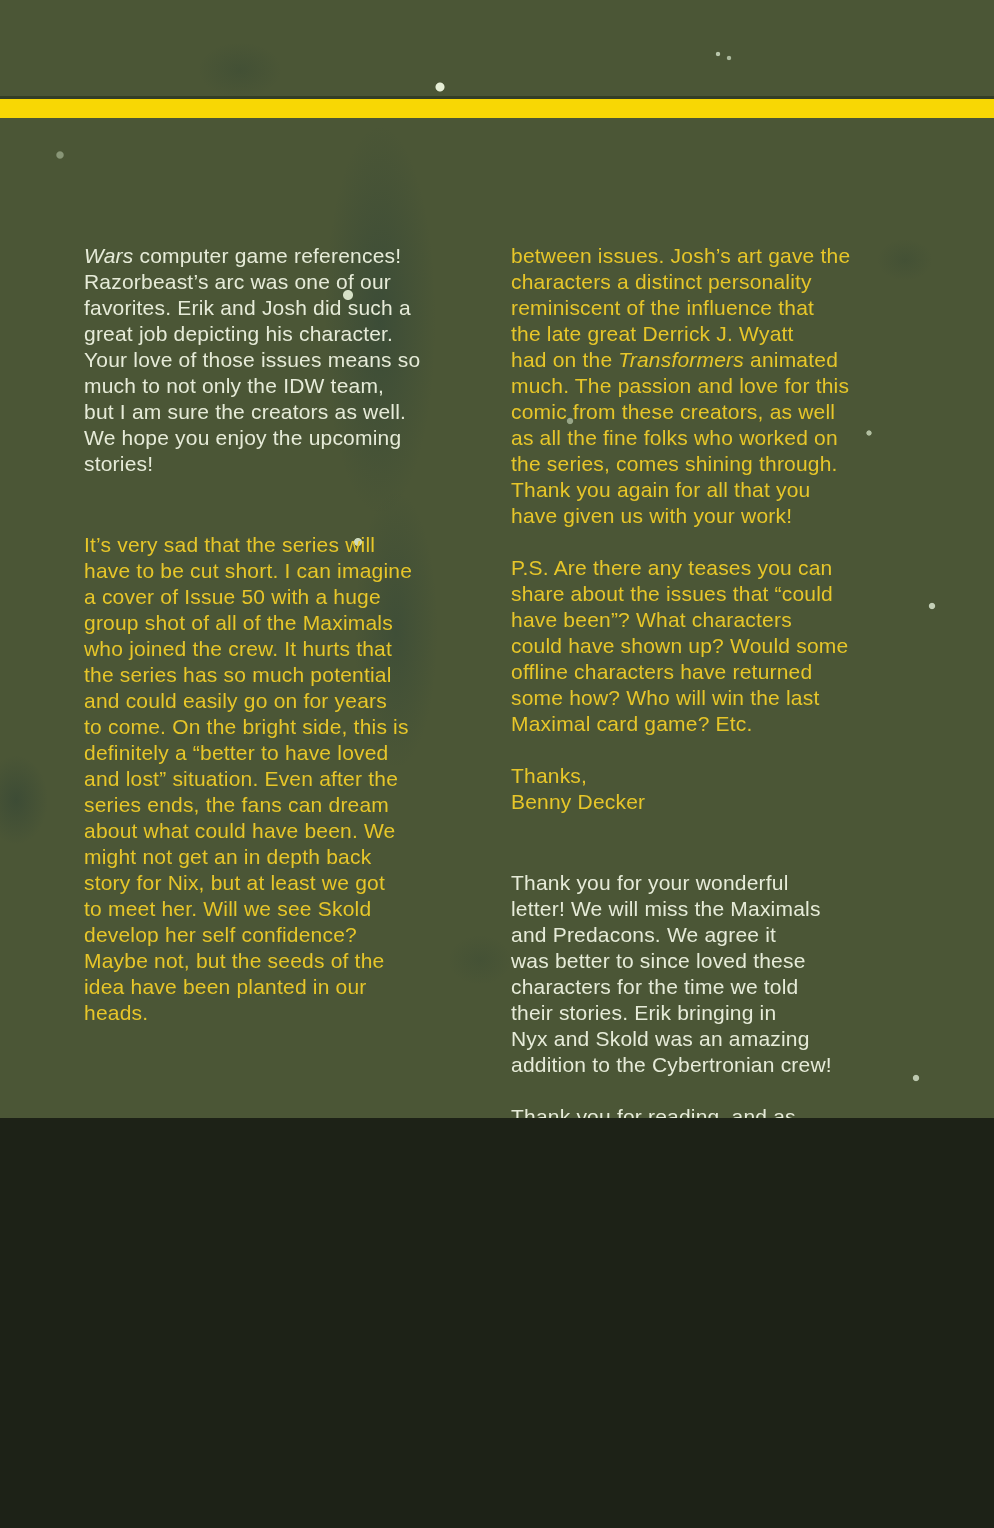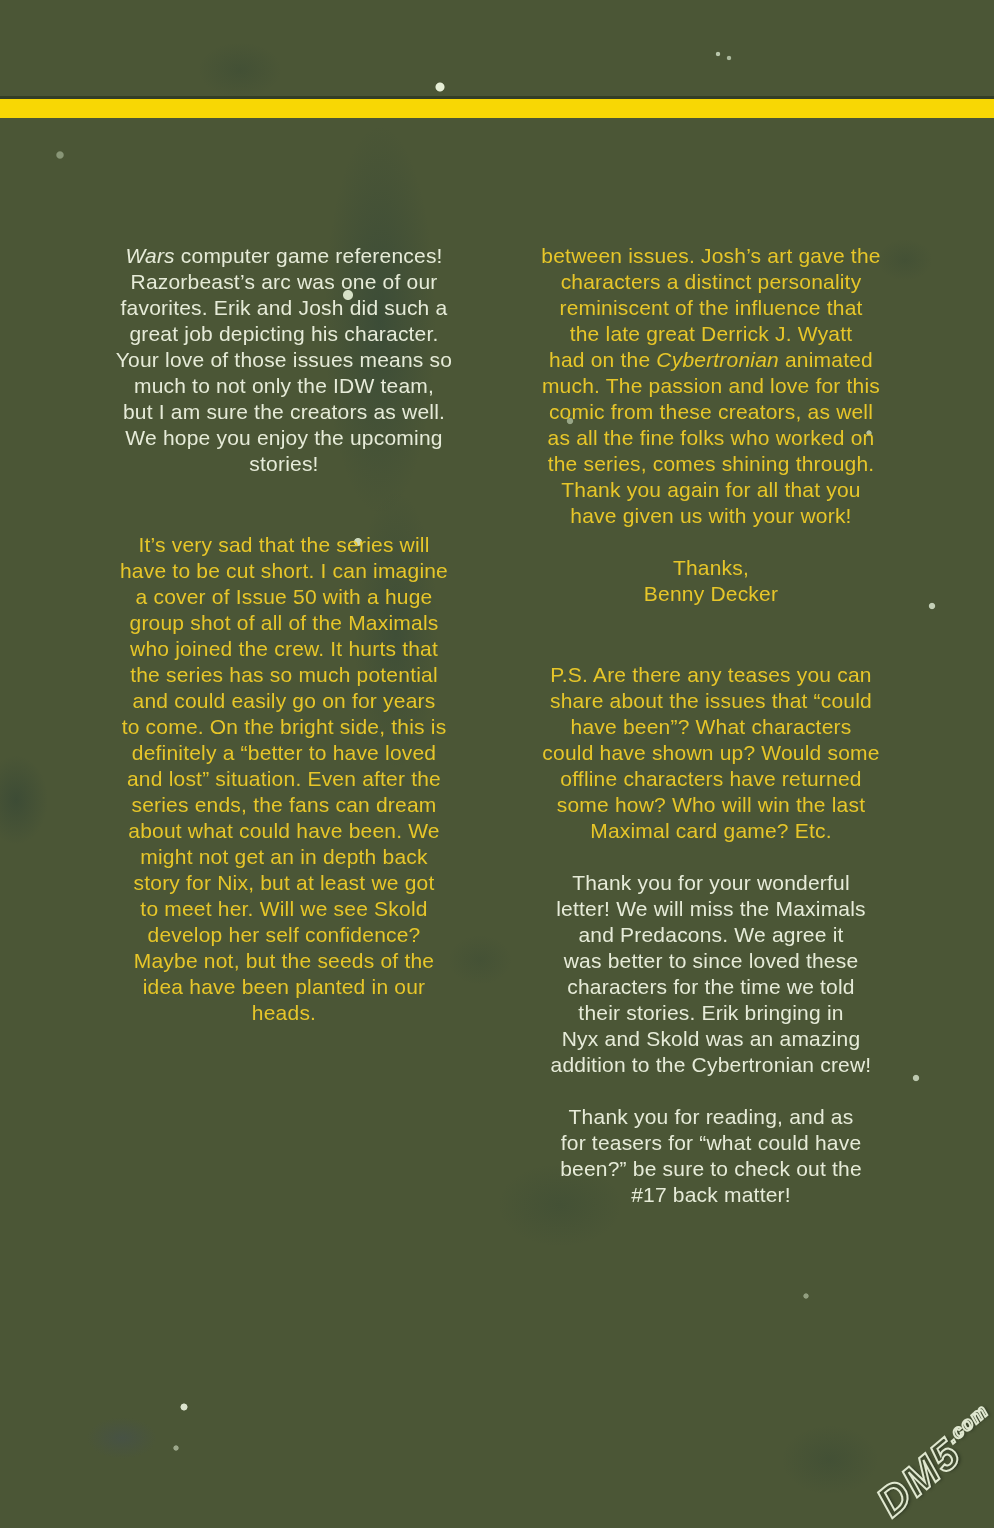--- a/index.html
+++ b/index.html
@@ -1,18 +1,18 @@
 <!DOCTYPE html>
 <html style="--bg: #4b5636; --bar: #f8d704; --bar-edge: #333e27; --yellow: #e7c629; --white: #e6ebd8; --wm: #dfe7cf;"><head>
 <meta charset="utf-8">
 <style>
   html,body{margin:0;padding:0;background:#1d2217;}
   #screen{
     position:relative;
-    width:994px;height:1528px;
+    width:994px;height:1118px;
     overflow:hidden;
     font-family:"Liberation Sans", sans-serif;
     background-color:var(--bg,#4b5636);
     background-image:
       
       radial-gradient(9px 9px at 440px 87px,  rgba(238,246,222,.95) 45%, rgba(238,246,222,0) 55%),
       radial-gradient(10px 10px at 348px 295px, rgba(230,240,215,.90) 45%, rgba(230,240,215,0) 55%),
       radial-gradient(8px 8px at 358px 542px,  rgba(226,238,210,.85) 45%, rgba(226,238,210,0) 55%),
       radial-gradient(7px 7px at 184px 1407px, rgba(236,244,223,.90) 45%, rgba(236,244,223,0) 55%),
       radial-gradient(6px 6px at 932px 606px,  rgba(226,238,215,.80) 45%, rgba(226,238,215,0) 60%),
@@ -27,21 +27,20 @@
       
       radial-gradient(80px 280px at 380px 320px, rgba(28,56,58,.32), rgba(28,56,58,0) 70%),
       radial-gradient(60px 200px at 396px 630px, rgba(28,56,58,.26), rgba(28,56,58,0) 70%),
       radial-gradient(50px 30px at 122px 1438px, rgba(62,74,98,.32), rgba(62,74,98,0) 70%),
       radial-gradient(46px 64px at 16px 800px,   rgba(25,50,52,.28), rgba(25,50,52,0) 70%),
       radial-gradient(90px 60px at 560px 1205px, rgba(30,55,50,.16), rgba(30,55,50,0) 70%),
       radial-gradient(70px 50px at 830px 1460px, rgba(30,55,50,.18), rgba(30,55,50,0) 70%),
       radial-gradient(40px 30px at 905px 260px,  rgba(30,55,50,.16), rgba(30,55,50,0) 70%),
       radial-gradient(60px 40px at 240px 70px,   rgba(30,55,50,.18), rgba(30,55,50,0) 70%),
       radial-gradient(46px 36px at 480px 960px,  rgba(30,55,50,.14), rgba(30,55,50,0) 70%);
-    text-align: center;
   }
   .bar{
     position:absolute;
     top:96px;left:0;width:100%;height:22px;
     box-sizing:border-box;
     background:var(--bar,#f8d704);
     border-top:3px solid var(--bar-edge,#333e27);
   }
   .columns{
     position:absolute;
@@ -112,36 +111,36 @@
 develop her self confidence?
 Maybe not, but the seeds of the
 idea have been planted in our
 heads.</span></p>
       </div>
     <div class="col right">
         <p class="para yellow"><span>between issues. Josh’s art gave the
 characters a distinct personality
 reminiscent of the influence that
 the late great Derrick J. Wyatt
-had on the </span><span class="seg-i">Cybertronian</span><span> animated
+had on the </span><span class="seg-i">Transformers</span><span> animated
 much. The passion and love for this
 comic from these creators, as well
 as all the fine folks who worked on
 the series, comes shining through.
 Thank you again for all that you
 have given us with your work!</span></p>
-        <p class="para yellow gap-large"><span>Thanks,
-Benny Decker</span></p>
         <p class="para yellow"><span>P.S. Are there any teases you can
 share about the issues that “could
 have been”? What characters
 could have shown up? Would some
 offline characters have returned
 some how? Who will win the last
 Maximal card game? Etc.</span></p>
+        <p class="para yellow gap-large"><span>Thanks,
+Benny Decker</span></p>
         <p class="para white"><span>Thank you for your wonderful
 letter! We will miss the Maximals
 and Predacons. We agree it
 was better to since loved these
 characters for the time we told
 their stories. Erik bringing in
 Nyx and Skold was an amazing
 addition to the Cybertronian crew!</span></p>
         <p class="para white"><span>Thank you for reading, and as
 for teasers for “what could have

